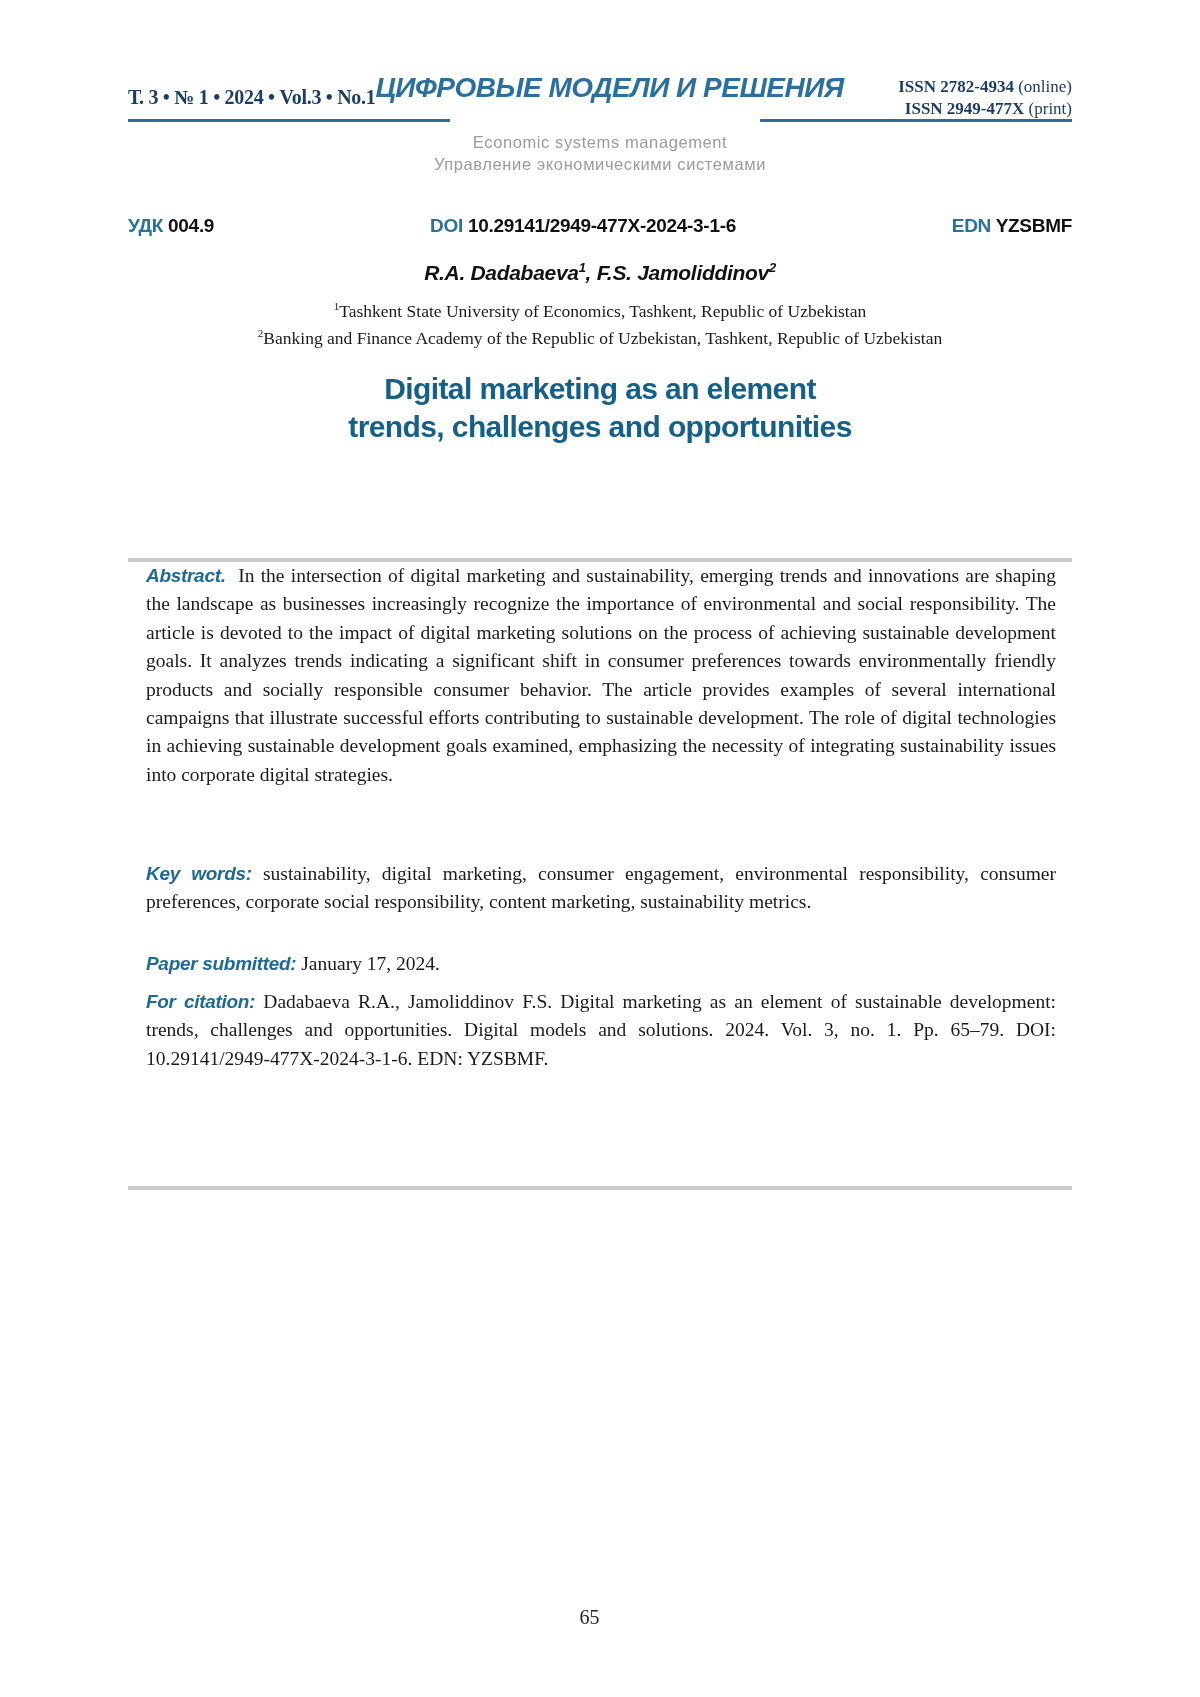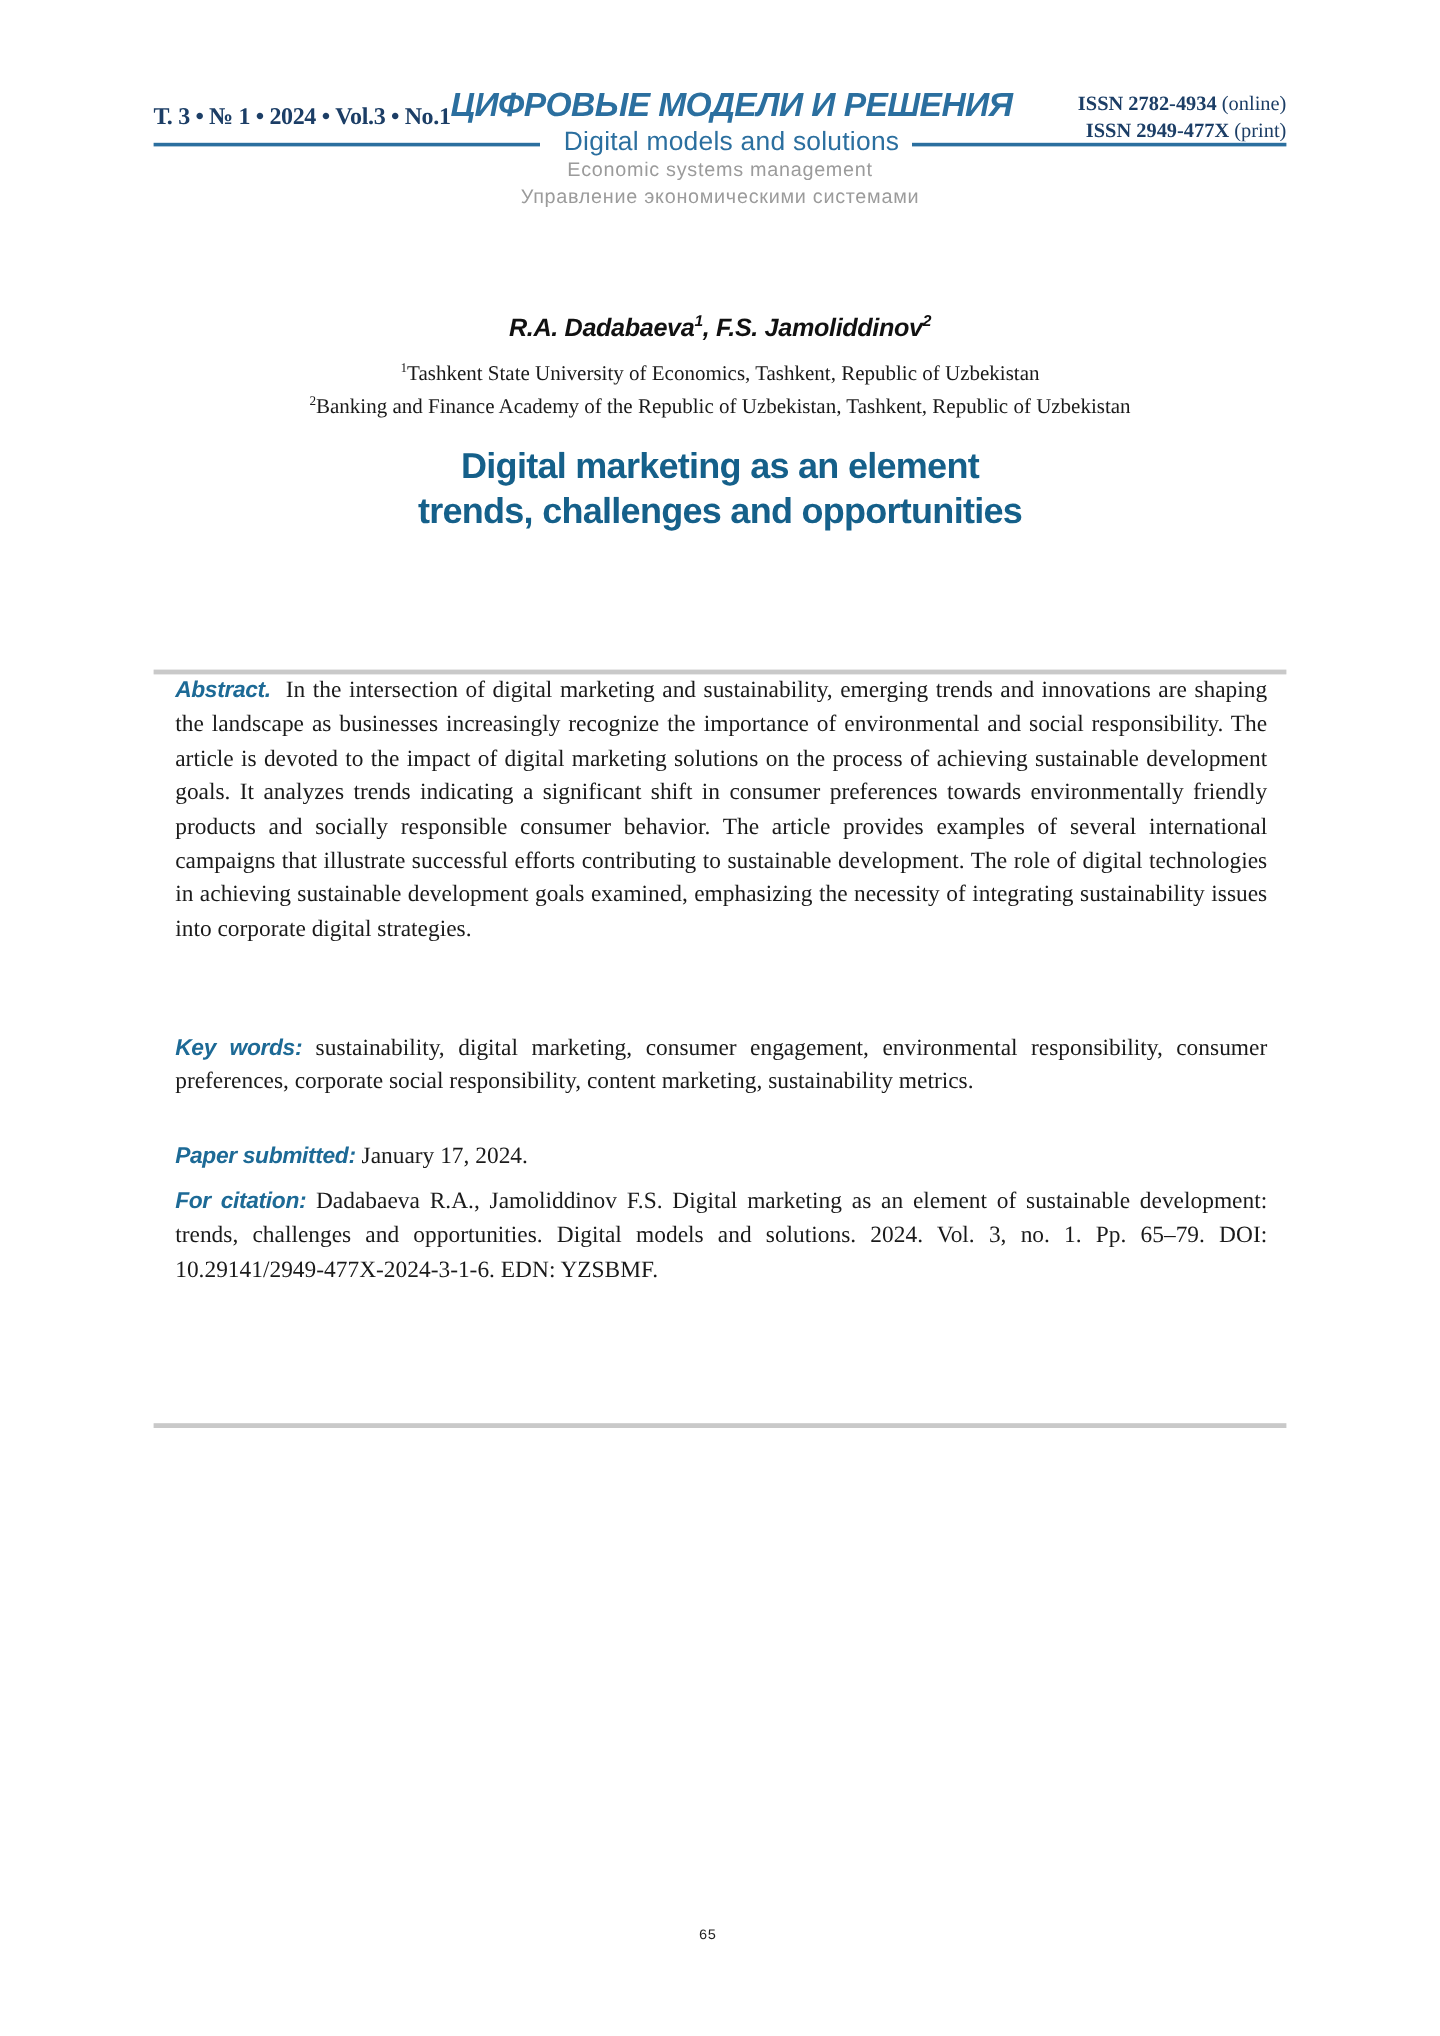--- a/index.html
+++ b/index.html
@@ -97,47 +97,60 @@
     color:#1d6a96; font-size:19px; letter-spacing:-0.3px;
   }
   .abstract-par  { top:562px; }
   .keywords-par  { top:860px; }
   .submitted-par { top:950px; }
   .citation-par  { top:988px; }
 
   
   .page-number {
     position:absolute; top:1606px; left:0; width:1179px; text-align:center;
-    font-family:Liberation Mono, monospace; font-size:12px; color:#222222;
+    font-family:Liberation Serif, serif; font-size:20px; color:#222222;
   }
 </style>
 </head>
 <body>
 
 <div class="page">
 
   <div class="header-row">
     <div class="vol-info">Т. 3 • № 1 • 2024 • Vol.3 • No.1</div>
     <div class="journal-titles">
       <div class="jt-ru">ЦИФРОВЫЕ МОДЕЛИ И РЕШЕНИЯ</div>
-      <div class="jt-en">Digital models and solutions</div>
     </div>
     <div class="issn-block">
       <div><span class="issn-code">ISSN 2782-4934</span><span class="issn-note"> (online)</span></div>
       <div><span class="issn-code">ISSN 2949-477X</span><span class="issn-note"> (print)</span></div>
     </div>
   </div>
   <div class="rule-blue left"></div>
   <div class="rule-blue right"></div>
 
   <div class="section-lines">
     <div>Economic systems management</div>
     <div>Управление экономическими системами</div>
   </div>
 
+  <div class="meta-row">
+    <div>
+      <span class="meta-label">УДК</span>
+      <span class="meta-value">004.9</span>
+    </div>
+    <div>
+      <span class="meta-label">DOI</span>
+      <span class="meta-value">10.29141/2949-477X-2024-3-1-6</span>
+    </div>
+    <div>
+      <span class="meta-label">EDN</span>
+      <span class="meta-value">YZSBMF</span>
+    </div>
+  </div>
 
   <div class="authors">
     <span>R.A. Dadabaeva</span><sup>1</sup><span>, </span><span>F.S. Jamoliddinov</span><sup>2</sup>
   </div>
 
   <div class="affiliations">
     <div><sup>1</sup><span>Tashkent State University of Economics, Tashkent, Republic of Uzbekistan</span></div>
     <div><sup>2</sup><span>Banking and Finance Academy of the Republic of Uzbekistan, Tashkent, Republic of Uzbekistan</span></div>
   </div>
 

